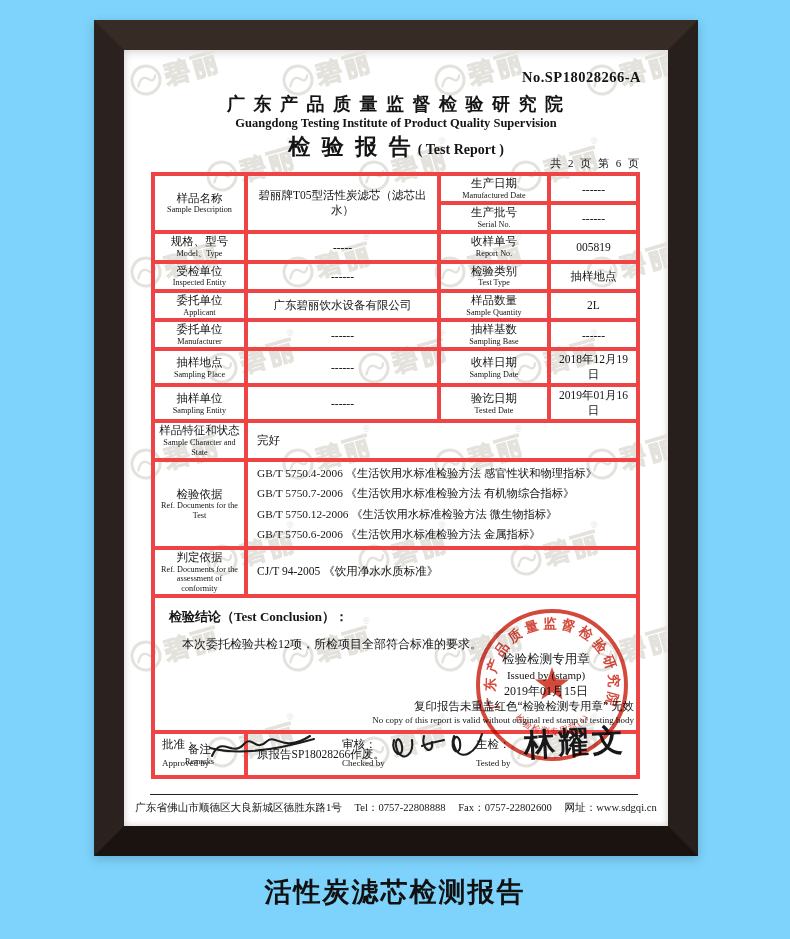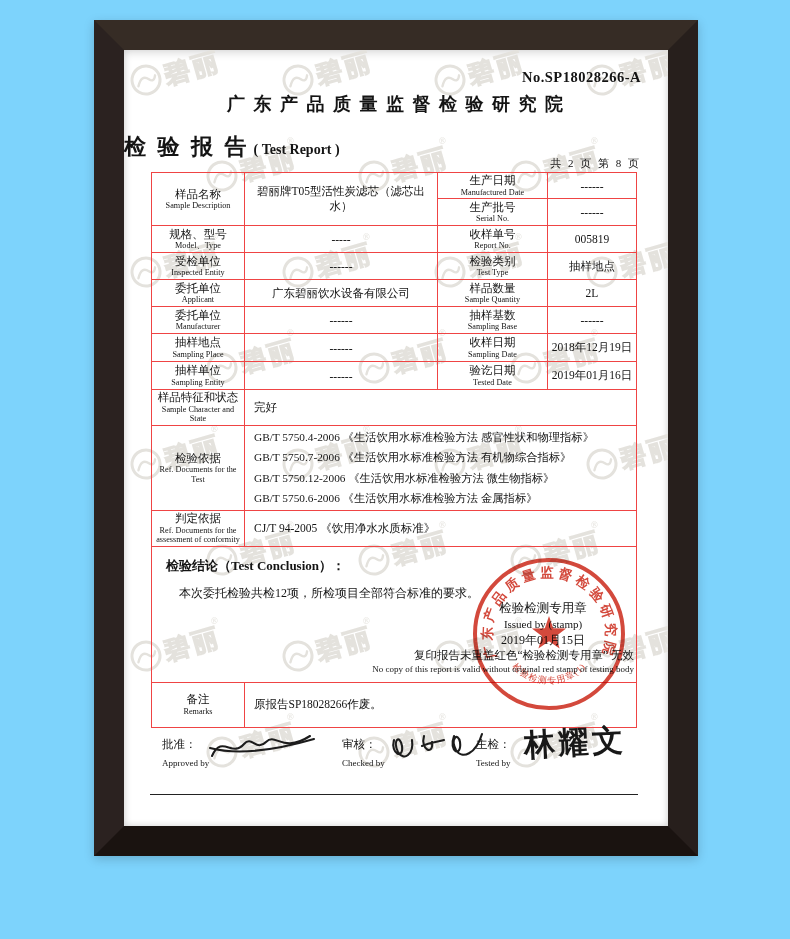--- a/index.html
+++ b/index.html
@@ -21,28 +21,28 @@
   .wm-svg { position:absolute; inset:0; width:100%; height:100%; pointer-events:none; }
   #wm-logo circle { fill:none; stroke:#e4e2dd; stroke-width:3; }
   #wm-logo .wm-wave { fill:none; stroke:#e4e2dd; stroke-width:2.4; stroke-linecap:round; }
   #wm-logo .wm-text { font-size:26px; font-weight:bold; fill:none; stroke:#e4e2dd; stroke-width:1.1; letter-spacing:3px; font-family:"Liberation Sans",sans-serif; }
   #wm-logo .wm-reg { font-size:9px; fill:#e6e4df; font-family:"Liberation Sans",sans-serif; }
 
   
   .report-no { position:absolute; top:19px; right:27px; font-size:14.5px; font-weight:bold; letter-spacing:0.5px; }
   .inst-zh { position:absolute; top:42px; left:0; right:0; text-align:center; font-size:18px; font-weight:bold; letter-spacing:2px; }
   .inst-en { position:absolute; top:66px; left:0; right:0; text-align:center; font-size:12.5px; font-weight:bold; }
-  .title-line { position:absolute; top:82px; left:0; right:0; }
+  .title-line { position:absolute; top:82px; left:0; right:0; text-align:center; }
   .title-zh { font-size:22px; font-weight:bold; letter-spacing:3px; }
   .title-en { font-size:14px; font-weight:bold; }
   .pagination { position:absolute; top:106px; right:27px; font-size:11px; letter-spacing:2px; }
 
   
   table.info { position:absolute; left:27px; top:122px; width:485px; border-collapse:collapse; table-layout:fixed; }
-  table.info td { border:1px solid #ef4444; vertical-align:middle; padding:1px 3px; }
+  table.info td { border:4px solid #ef4444; vertical-align:middle; padding:1px 3px; }
   td.lab { text-align:center; }
   td.lab .lz { font-size:11.5px; line-height:1.2; }
   td.lab .le { font-size:8.2px; line-height:1.15; }
   td.val { text-align:center; font-size:11.5px; }
   td.val.left { text-align:left; padding-left:9px; }
   td.ref { font-size:11.3px; line-height:20.5px; padding-left:8px; }
   tr.h-a1 { height:26px; } tr.h-a2 { height:27px; }
   tr.h-r  { height:27px; } tr.h-r8 { height:28px; }
   tr.h-i  { height:83px; } tr.h-j  { height:36px; }
   tr.h-k  { height:136px; } tr.h-l { height:45px; }
@@ -126,25 +126,26 @@
             <use href="#wm-logo" xlink:href="#wm-logo" transform="translate(326,606) rotate(-16)"></use>
             <use href="#wm-logo" xlink:href="#wm-logo" transform="translate(478,606) rotate(-16)"></use>
             <use href="#wm-logo" xlink:href="#wm-logo" transform="translate(98,702) rotate(-16)"></use>
             <use href="#wm-logo" xlink:href="#wm-logo" transform="translate(250,702) rotate(-16)"></use>
             <use href="#wm-logo" xlink:href="#wm-logo" transform="translate(402,702) rotate(-16)"></use>
           </g>
       </svg>
 
       <div class="report-no">No.SP18028266-A</div>
       <div class="inst-zh">广 东 产 品 质 量 监 督 检 验 研 究 院</div>
+      <div class="inst-en">Guangdong Testing Institute of Product Quality Supervision</div>
       <div class="title-line">
         <span class="title-zh">检 验 报 告</span>
         <span class="title-en">( Test Report )</span>
       </div>
-      <div class="pagination">共 2 页 第 8 页</div>
+      <div class="pagination">共 2 页 第 6 页</div>
 
       <table class="info">
         <colgroup>
             <col style="width:93px">
             <col style="width:193px">
             <col style="width:110px">
             <col style="width:89px">
           </colgroup>
         <tbody>
             <tr class="h-a1">
@@ -325,18 +326,25 @@
         <div class="sig-group" style="left:352px">
           <div class="sig-label">
             <span class="sz">主检：</span><br>
             <span class="se">Tested by</span>
           </div>
           <div class="sig-name">林耀文</div>
         </div>
       </div>
 
       <div class="footer-rule"></div>
+      <div class="footer-text">
+        <span>广东省佛山市顺德区大良新城区德胜东路1号</span>
+        <span>Tel：0757-22808888</span>
+        <span>Fax：0757-22802600</span>
+        <span>网址：www.sdgqi.cn</span>
+      </div>
 
     </div>
   </div>
 
+  <div class="caption">活性炭滤芯检测报告</div>
 
 </div>
 
 </body></html>

